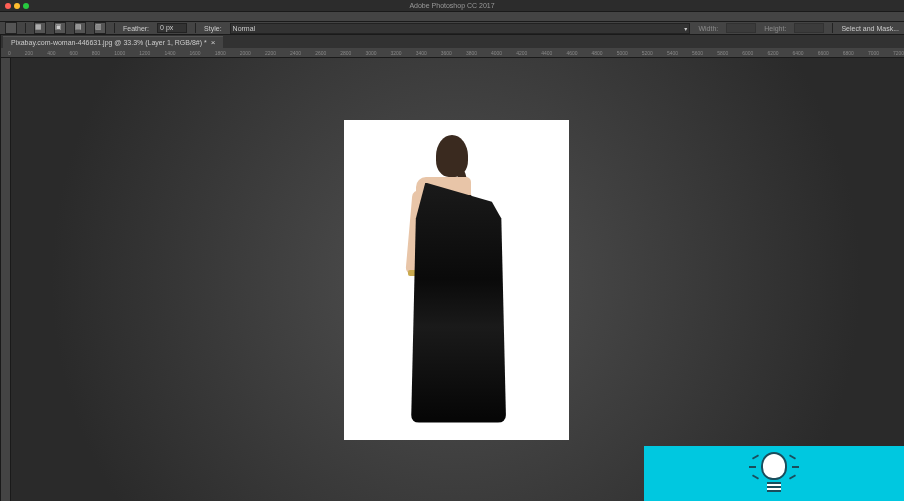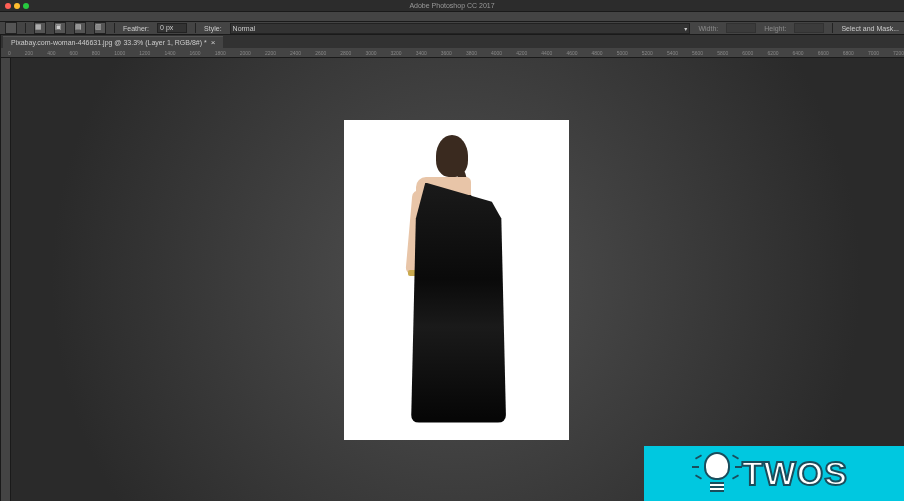--- a/index.html
+++ b/index.html
@@ -154,14 +154,13 @@
   <div class="bulb">
     <div class="ray r1"></div>
       <div class="ray r2"></div>
       <div class="ray r3"></div>
     <div class="ray r4"></div>
       <div class="ray r5"></div>
       <div class="ray r6"></div>
     <div class="bulb-glass"></div>
       <div class="bulb-base"></div>
   </div>
-  <div class="wm-text">TWOS</div>
 </div>
 
 </body></html>

